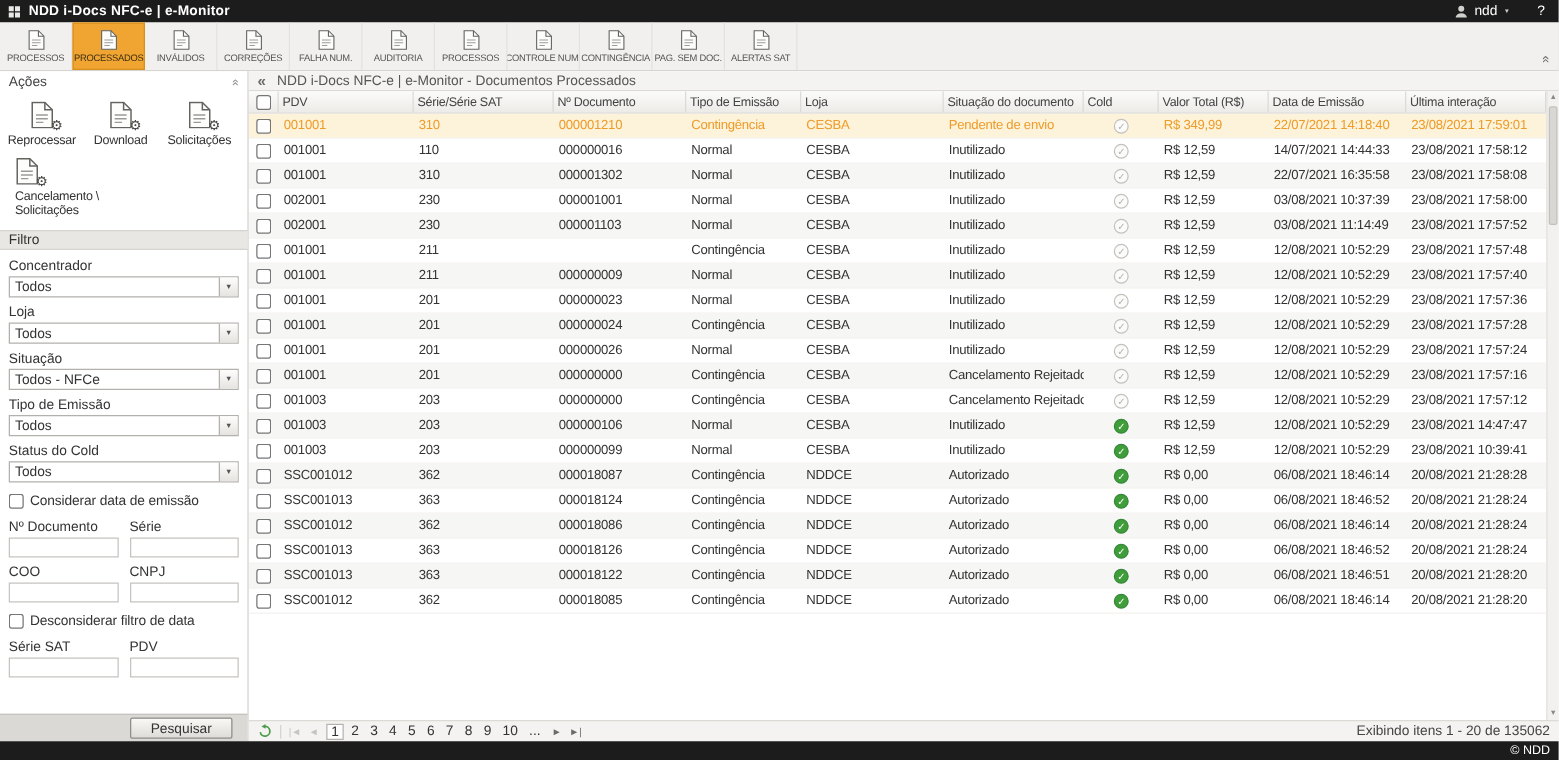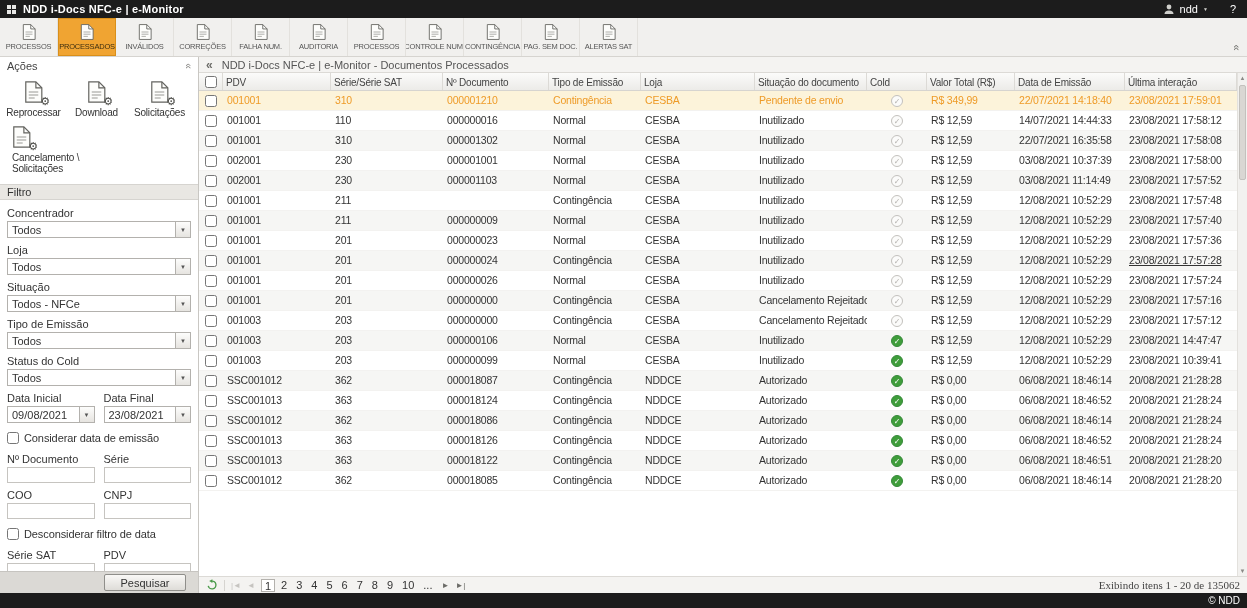--- a/index.html
+++ b/index.html
@@ -77,21 +77,21 @@
   .sthumb { position:absolute; top:12px; left:1px; width:7px; height:95px; background:#d9d7d3; border:1px solid #c3c1bd; border-radius:2px; cursor:pointer; }
 
   .pagebar { height:17px; background:#f4f3f1; border-top:1px solid #dcdad6; display:flex; align-items:center; gap:6px; padding:0 7px; font-size:11px; color:#444; }
   .refresh { display:flex; align-items:center; cursor:pointer; }
   .pgsep { width:1px; height:11px; background:#d6d4d0; }
   .pgbtn { font-size:8px; color:#6b6b67; cursor:pointer; }
   .pgbtn.disabled { color:#c6c4c0; }
   .pages { display:flex; align-items:center; gap:3px; }
   .page { padding:0 3px; color:#333; cursor:pointer; }
   .page.current { border:1px solid #b3b1ad; background:#fff; height:13px; line-height:13px; }
-  .pg-status { margin-left:auto; color:#444; font-size:11px;font-family:Liberation Serif, serif; }
+  .pg-status { margin-left:auto; color:#444; font-size:11px; }
 
   .statusbar { position:absolute; left:0; right:0; bottom:0; height:15px; background:#1c1c1c; color:#fff; display:flex; align-items:center; justify-content:flex-end; padding:0 7px; font-size:10px; }
 </style>
 </head>
 <body>
 
 <div class="app">
 
   <header class="topbar">
     <span class="grid-ic">
@@ -317,36 +317,20 @@
               </div>
             </div>
             <div>
               <div class="flabel">Status do Cold</div>
               <div class="combo">
                 <span class="combo-val">Todos</span>
                 <span class="combo-btn">▼</span>
               </div>
             </div>
           </div>
-        <div class="two-col">
-          <div class="col">
-            <div class="flabel">Data Inicial</div>
-            <div class="combo">
-              <span class="combo-val">09/08/2021</span>
-              <span class="combo-btn">▼</span>
-            </div>
-          </div>
-          <div class="col">
-            <div class="flabel">Data Final</div>
-            <div class="combo">
-              <span class="combo-val">23/08/2021</span>
-              <span class="combo-btn">▼</span>
-            </div>
-          </div>
-        </div>
         <label class="check-row">
           <input type="checkbox" style="">
           <span>Considerar data de emissão</span>
         </label>
         <div class="two-col">
           <div class="col">
             <div class="flabel">Nº Documento</div>
             <input class="tinput" style="">
           </div>
           <div class="col">
@@ -559,21 +543,21 @@
               <div class="cell c-tipo" style="width: 92px;">Contingência</div>
               <div class="cell c-loja" style="width: 114px;">CESBA</div>
               <div class="cell c-situacao" style="width: 112px;">
                 <span>Inutilizado</span>
               </div>
               <div class="cell c-cold" style="width: 60px;">
                 <span class="cold gray">✓</span>
               </div>
               <div class="cell c-valor" style="width: 88px;">R$ 12,59</div>
               <div class="cell c-emissao" style="width: 110px;">12/08/2021 10:52:29</div>
-              <div class="cell c-interacao" style="flex: 1 1 0%; text-decoration: underline;">23/08/2021 17:57:28</div>
+              <div class="cell c-interacao" style="flex: 1 1 0%;">23/08/2021 17:57:28</div>
             </div>
             <div class="trow">
               <div class="cell c-check" style="width: 24px;">
                 <input type="checkbox" style="">
               </div>
               <div class="cell c-pdv" style="width: 108px;">001001</div>
               <div class="cell c-serie" style="width: 112px;">201</div>
               <div class="cell c-doc" style="width: 106px;">000000026</div>
               <div class="cell c-tipo" style="width: 92px;">Normal</div>
               <div class="cell c-loja" style="width: 114px;">CESBA</div>

